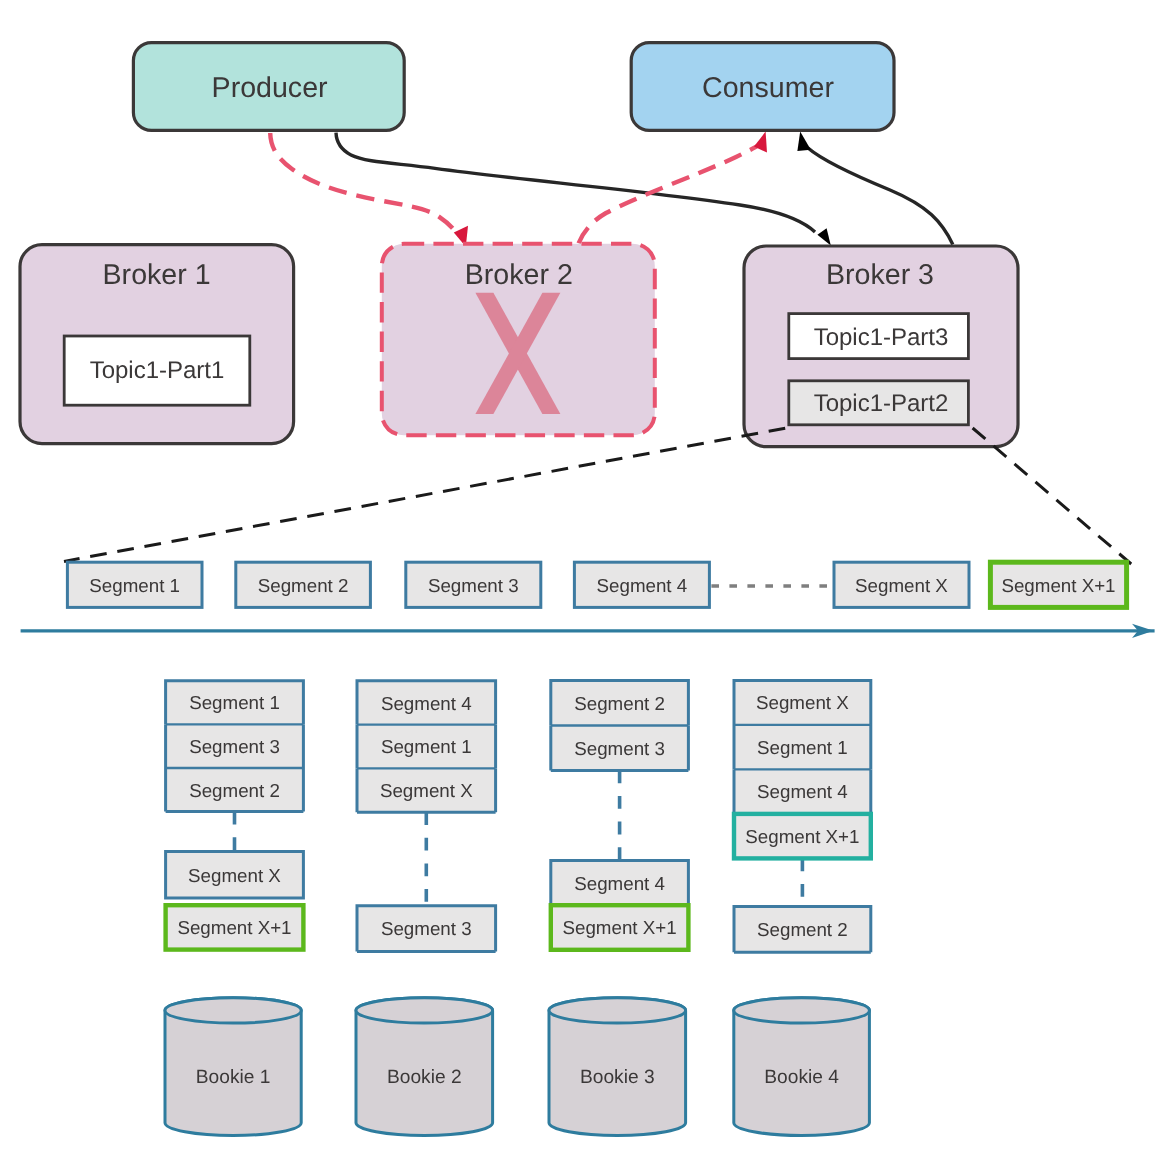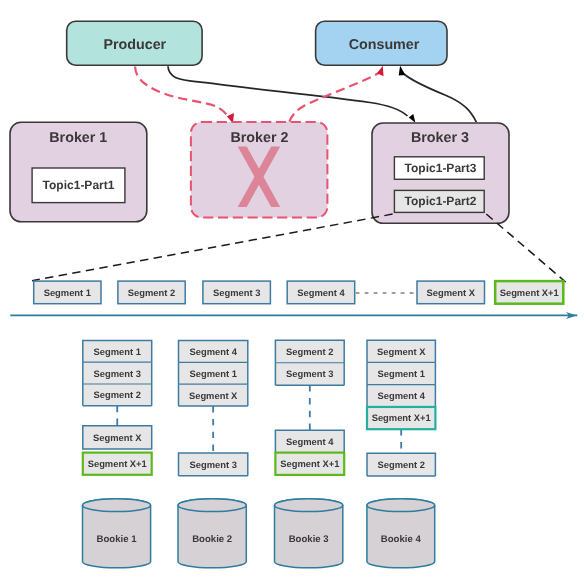--- a/index.html
+++ b/index.html
@@ -11,21 +11,20 @@
   body {
     width: 584px;
     height: 583px;
     overflow: hidden;
     font-family: "Liberation Sans", sans-serif;
   }
   #diagram-root {
     position: relative;
     width: 584px;
     height: 583px;
-    font-weight: bold;
   }
   svg.diagram {
     display: block;
     width: 584px;
     height: 583px;
   }
   text {
     font-family: "Liberation Sans", sans-serif;
     fill: #3B3838;
     -webkit-font-smoothing: antialiased;

